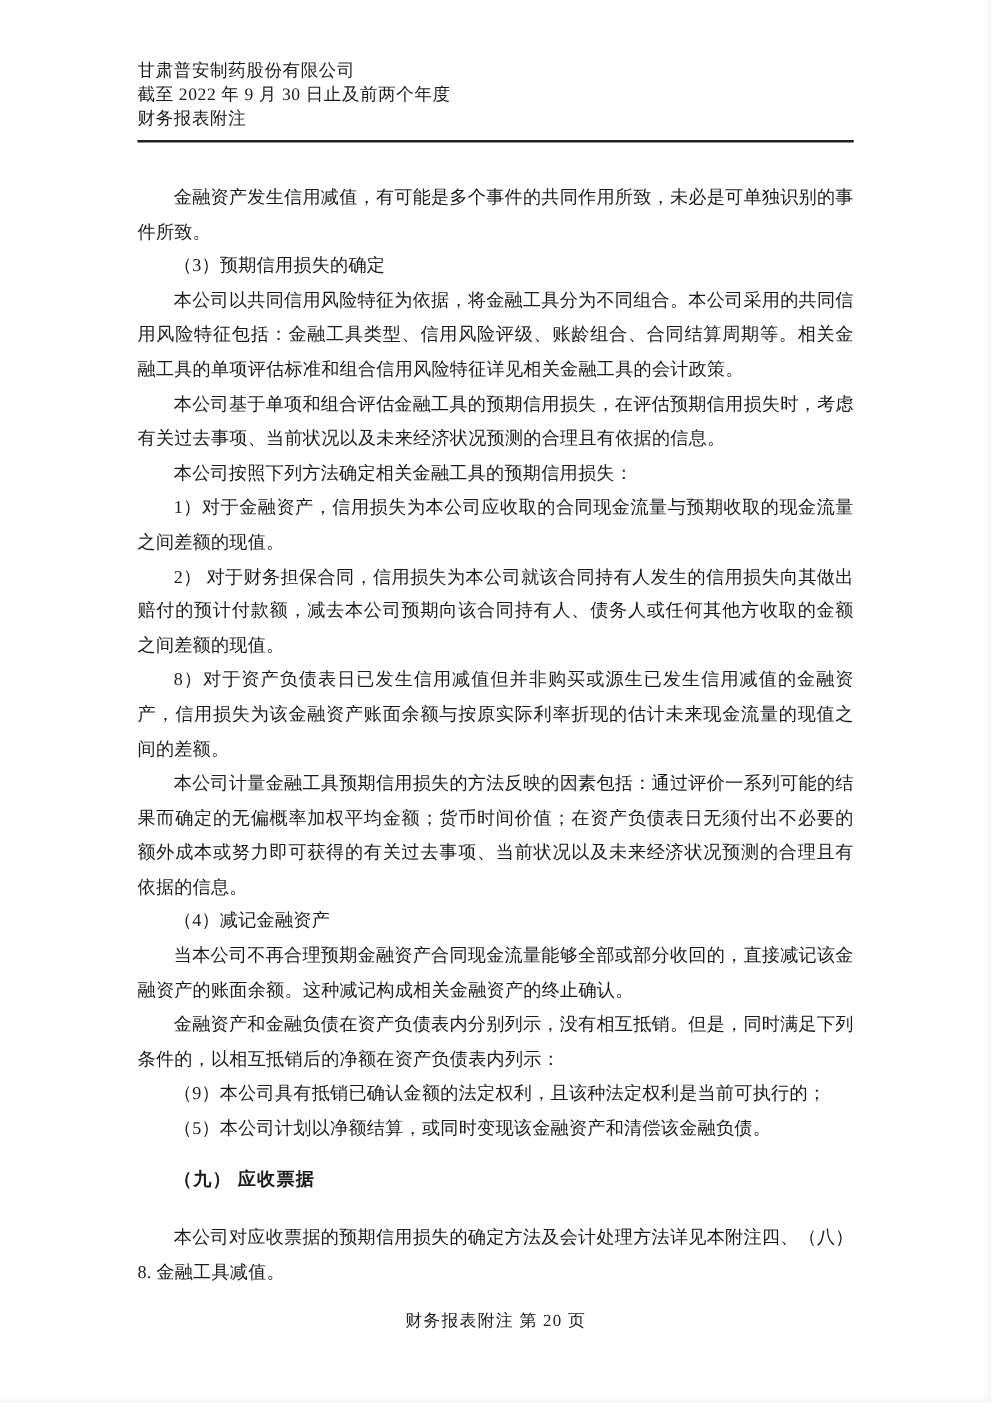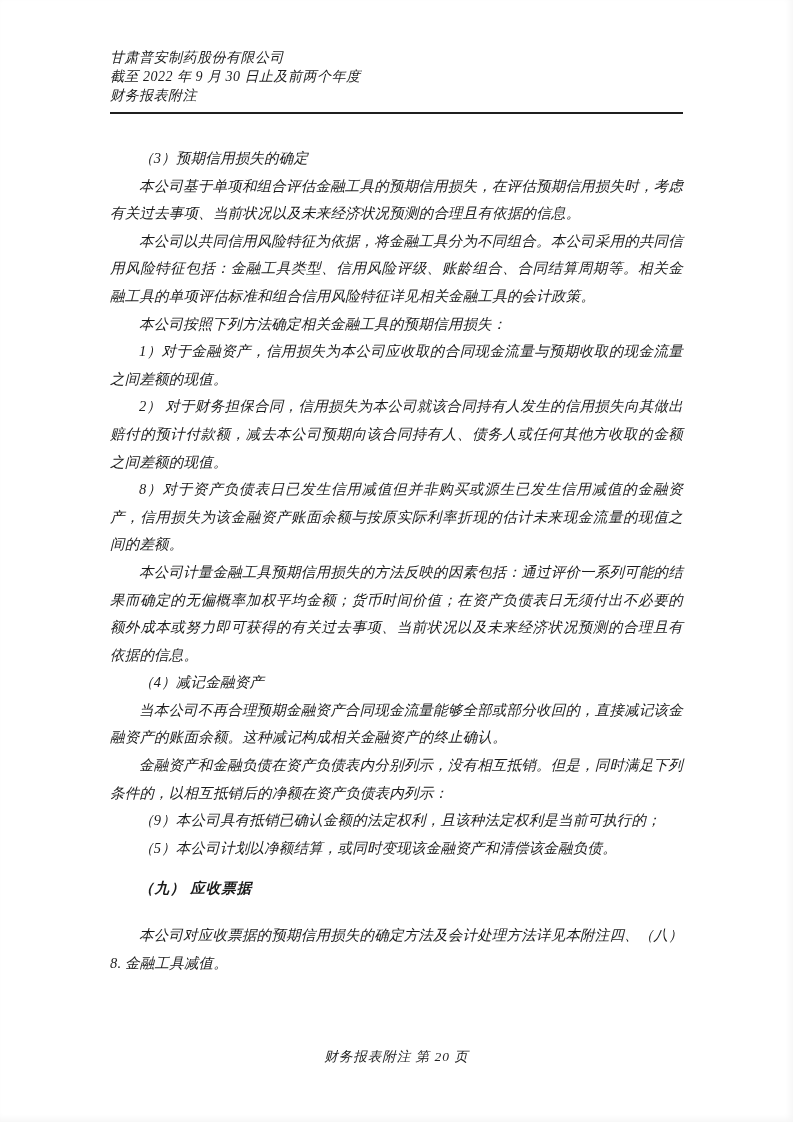--- a/index.html
+++ b/index.html
@@ -16,21 +16,20 @@
     overflow: hidden;
   }
   .page {
     box-sizing: border-box;
     width: 793px;
     height: 1122px;
     padding: 48px 110px 16px 110px;
     position: relative;
     background: #ffffff;
     box-shadow: inset -3px -3px 6px rgba(0,0,0,0.04);
-    font-style: italic;
   }
   .report-header {
     font-size: 14px;
     line-height: 19px;
     letter-spacing: 0.5px;
   }
   .report-header div { margin: 0; }
   .header-rule {
     border: none;
     border-top: 2px solid #1f1f1f;
@@ -75,23 +74,24 @@
 
   <div class="report-header">
     <div>甘肃普安制药股份有限公司</div>
     <div>截至 2022 年 9 月 30 日止及前两个年度</div>
     <div>财务报表附注</div>
   </div>
 
   <hr class="header-rule">
 
   <div class="doc-body">
+      <p class="para">金融资产发生信用减值，有可能是多个事件的共同作用所致，未必是可单独识别的事件所致。</p>
       <p class="para">（3）预期信用损失的确定</p>
+      <p class="para">本公司以共同信用风险特征为依据，将金融工具分为不同组合。本公司采用的共同信用风险特征包括：金融工具类型、信用风险评级、账龄组合、合同结算周期等。相关金融工具的单项评估标准和组合信用风险特征详见相关金融工具的会计政策。</p>
       <p class="para">本公司基于单项和组合评估金融工具的预期信用损失，在评估预期信用损失时，考虑有关过去事项、当前状况以及未来经济状况预测的合理且有依据的信息。</p>
-      <p class="para">本公司以共同信用风险特征为依据，将金融工具分为不同组合。本公司采用的共同信用风险特征包括：金融工具类型、信用风险评级、账龄组合、合同结算周期等。相关金融工具的单项评估标准和组合信用风险特征详见相关金融工具的会计政策。</p>
       <p class="para">本公司按照下列方法确定相关金融工具的预期信用损失：</p>
       <p class="para">1）对于金融资产，信用损失为本公司应收取的合同现金流量与预期收取的现金流量之间差额的现值。</p>
       <p class="para">2） 对于财务担保合同，信用损失为本公司就该合同持有人发生的信用损失向其做出赔付的预计付款额，减去本公司预期向该合同持有人、债务人或任何其他方收取的金额之间差额的现值。</p>
       <p class="para">8）对于资产负债表日已发生信用减值但并非购买或源生已发生信用减值的金融资产，信用损失为该金融资产账面余额与按原实际利率折现的估计未来现金流量的现值之间的差额。</p>
       <p class="para">本公司计量金融工具预期信用损失的方法反映的因素包括：通过评价一系列可能的结果而确定的无偏概率加权平均金额；货币时间价值；在资产负债表日无须付出不必要的额外成本或努力即可获得的有关过去事项、当前状况以及未来经济状况预测的合理且有依据的信息。</p>
       <p class="para">（4）减记金融资产</p>
       <p class="para">当本公司不再合理预期金融资产合同现金流量能够全部或部分收回的，直接减记该金融资产的账面余额。这种减记构成相关金融资产的终止确认。</p>
       <p class="para">金融资产和金融负债在资产负债表内分别列示，没有相互抵销。但是，同时满足下列条件的，以相互抵销后的净额在资产负债表内列示：</p>
       <p class="para">（9）本公司具有抵销已确认金额的法定权利，且该种法定权利是当前可执行的；</p>
       <p class="para">（5）本公司计划以净额结算，或同时变现该金融资产和清偿该金融负债。</p>

